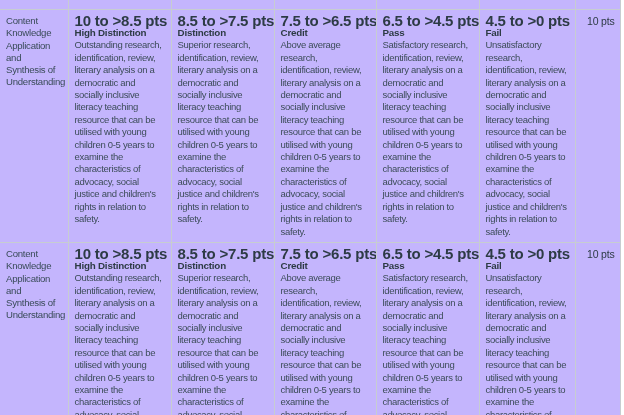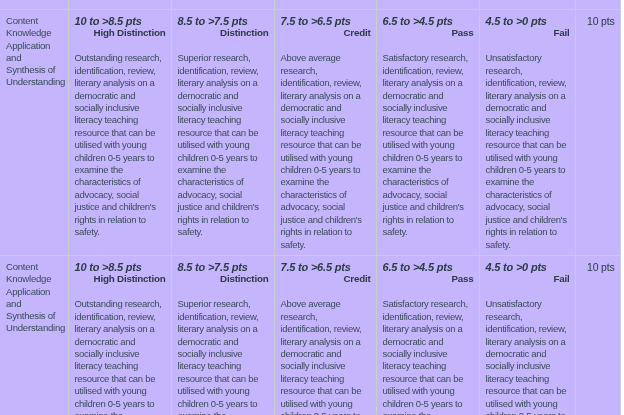--- a/index.html
+++ b/index.html
@@ -30,38 +30,36 @@
   tr.criterion-row-1 { height: 199px; }
   tr.criterion-row-2 { height: 202px; }
 
   .criterion-cell {
     font-size: 9.6px;
     line-height: 12.3px;
     letter-spacing: -0.25px;
     color: #394b58;
   }
   .rating-points {
-    font-size: 11px;
+    font-size: 15px;
     font-weight: bold;
     line-height: 12.2px;
     letter-spacing: -0.2px;
     color: #2d3b45;
     white-space: nowrap;
-    font-style: italic;
   }
   .rating-title {
     font-size: 9.8px;
     font-weight: bold;
     line-height: 12.2px;
     letter-spacing: -0.2px;
     color: #2d3b45;
-    text-align: right;
   }
   .rating-desc {
-    margin-top: 13px;
+    margin-top: 0;
     font-size: 9.5px;
     line-height: 12.4px;
     letter-spacing: -0.3px;
     color: #3c4c59;
   }
   td.points-cell {
     vertical-align: middle;
     text-align: right;
     font-size: 10.5px;
     letter-spacing: -0.2px;

